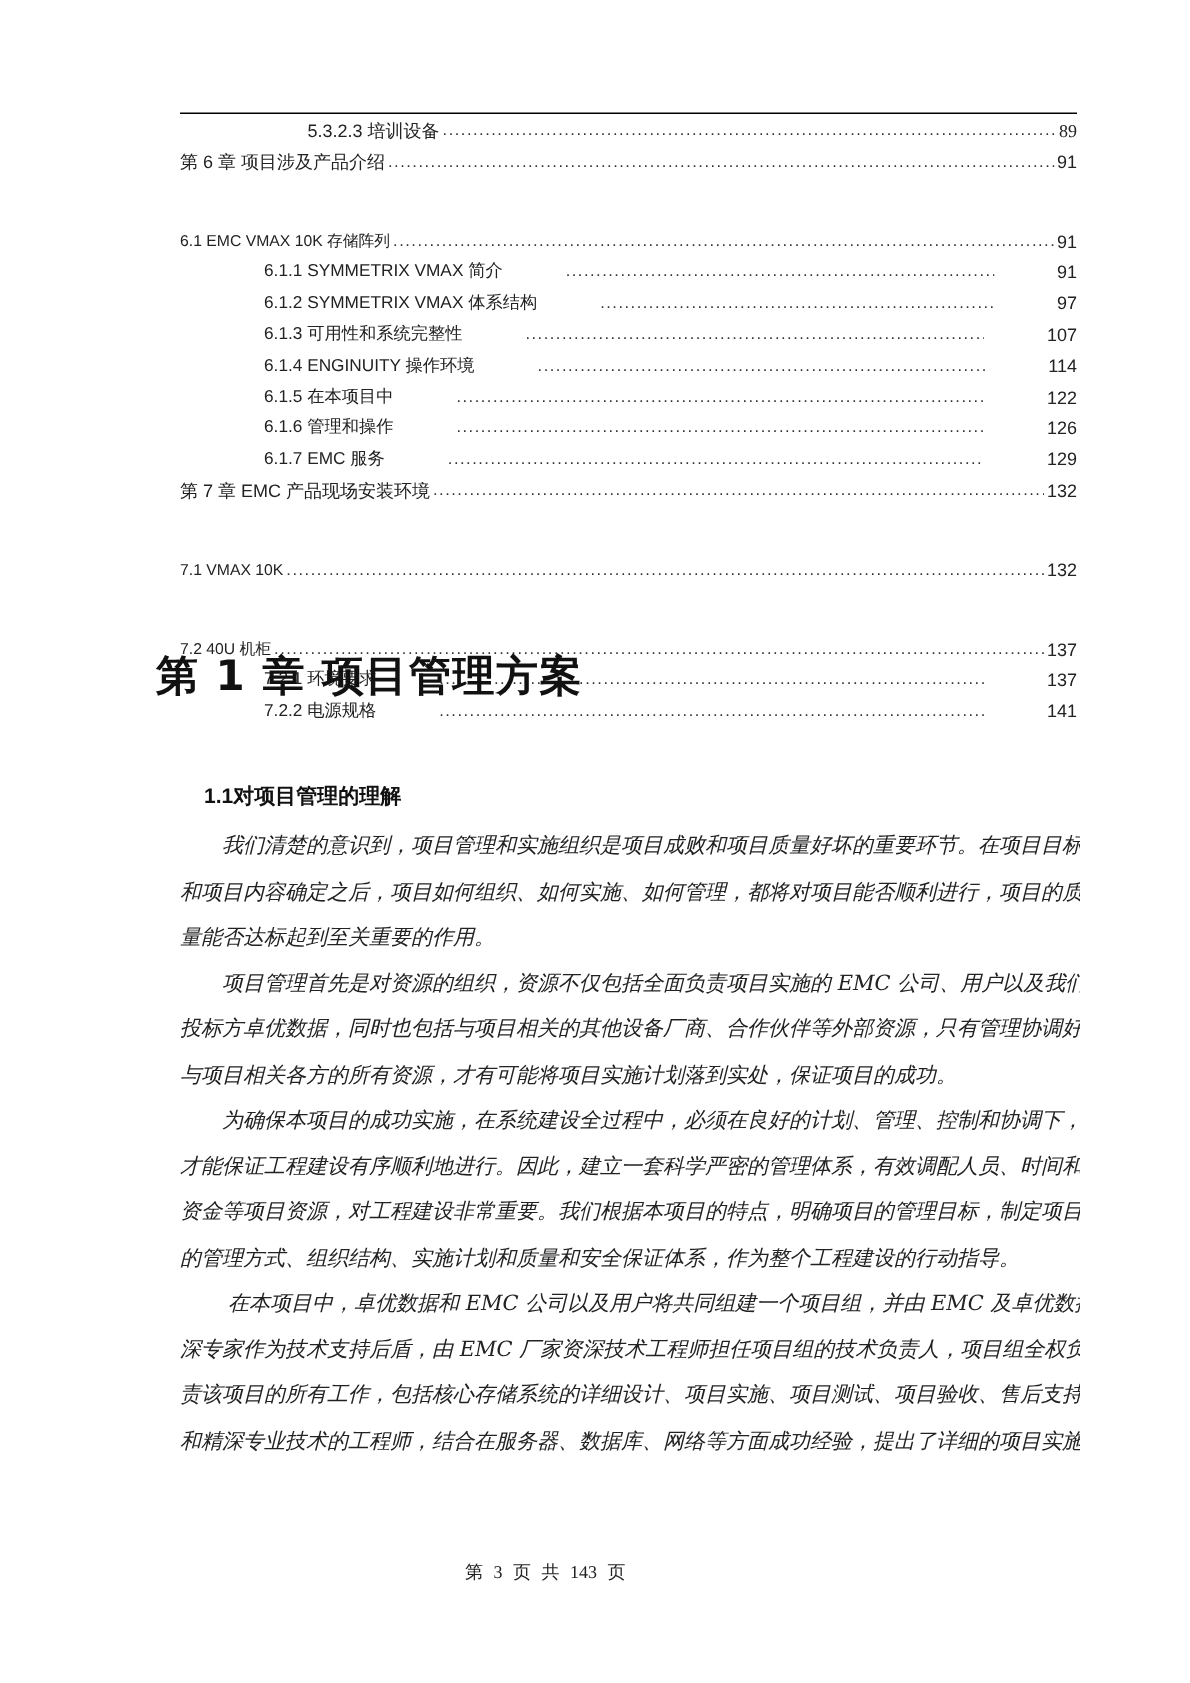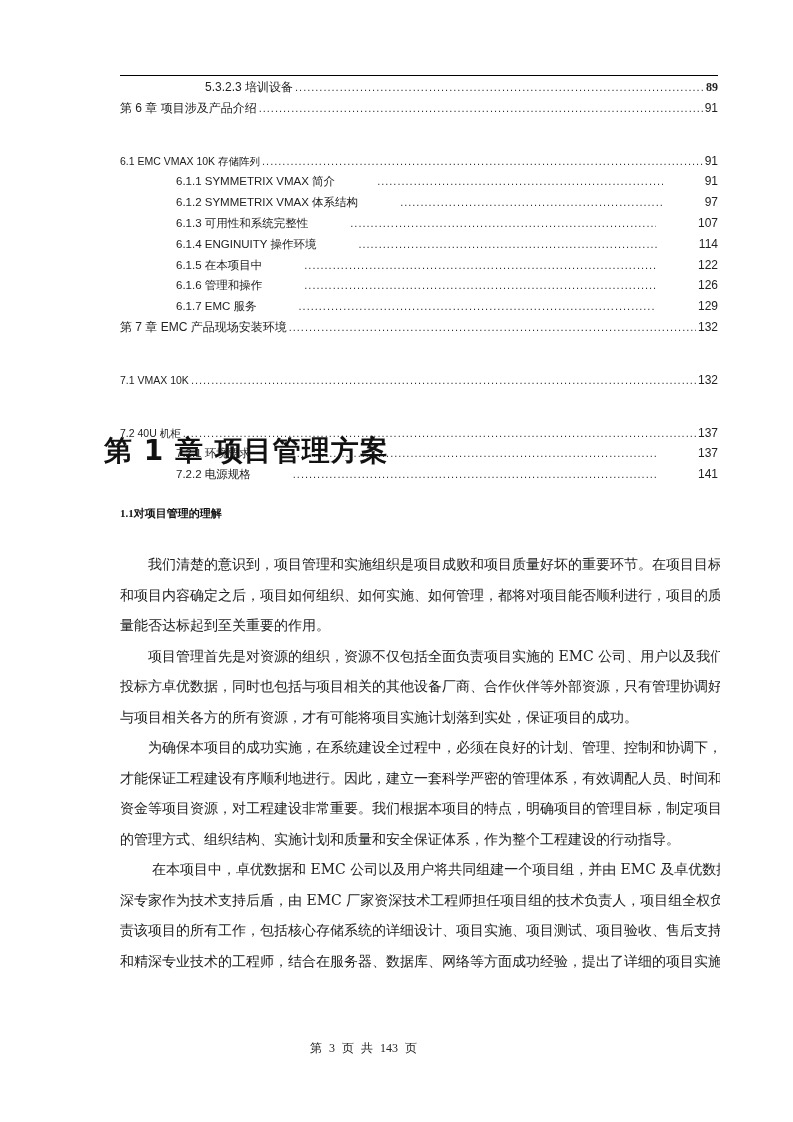--- a/index.html
+++ b/index.html
@@ -65,59 +65,59 @@
     .toc-row .leader::after {
       content: "................................................................................................................................................................................................................................................";
     }
     .toc-row .pg {
       flex: 0 0 auto;
       font-family: "Liberation Sans", sans-serif;
       font-size: 12px;
     }
     .toc-row .pg.serif {
       font-family: "Liberation Serif", serif;
-      font-weight: bold;
     }
 
     .chapter-title {
       position: absolute;
       left: 104px;
       top: 432px;
       font-family: "DejaVu Sans", "Liberation Sans", sans-serif;
       font-weight: bold;
       font-size: 28px;
       letter-spacing: 1px;
       color: #111;
       margin: 0;
     }
     .section-title {
       position: absolute;
       left: 120px;
       top: 506px;
-      font-family: Liberation Serif, serif;
+      font-family: Liberation Sans, sans-serif;
       font-weight: bold;
-      font-size: 11px;
+      font-size: 14px;
       color: #111;
-      margin: 0;
+      margin: 16px;
     }
     .body-text {
       position: absolute;
       left: 120px;
       top: 549px;
       width: 600px;
     }
     .para {
       margin: 0 0 0 0;
       font-size: 14px;
       line-height: 30.5px;
       text-indent: 28px;
       color: #222;
       text-align: justify;
       white-space: normal;
       word-break: break-all;
+      font-style: italic;
     }
     .para .line {
       display: block;
       height: 30.5px;
       overflow: hidden;
       white-space: nowrap;
     }
     .para .line.first {
       padding-left: 28px;
     }

